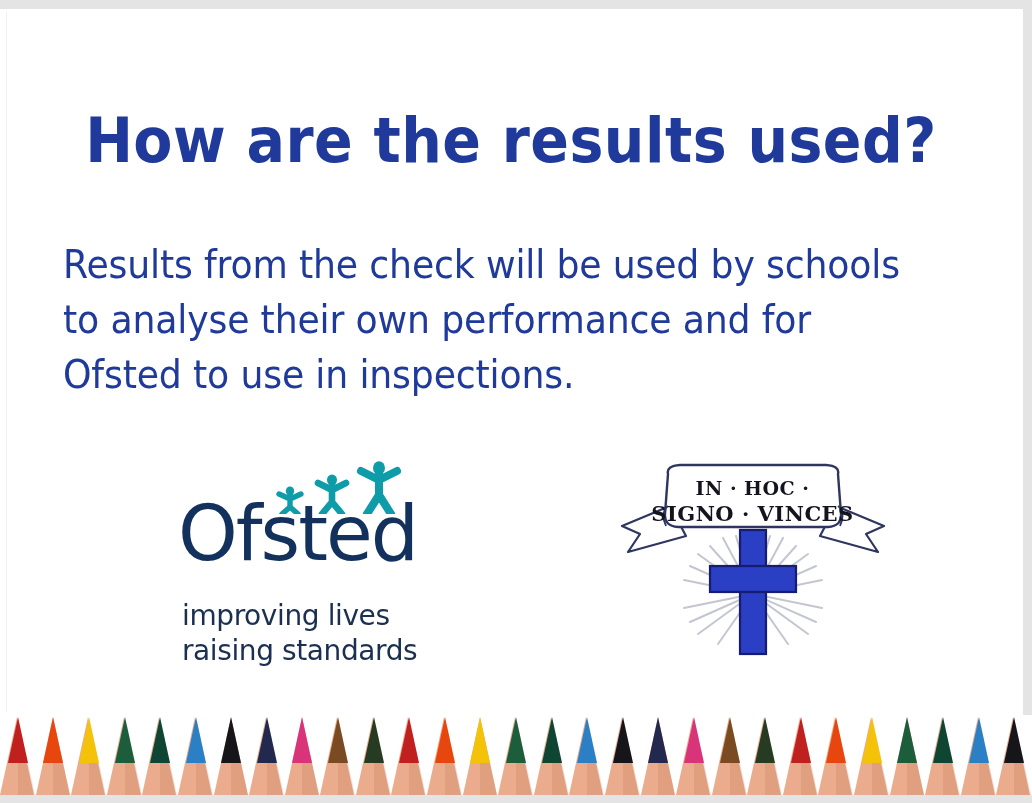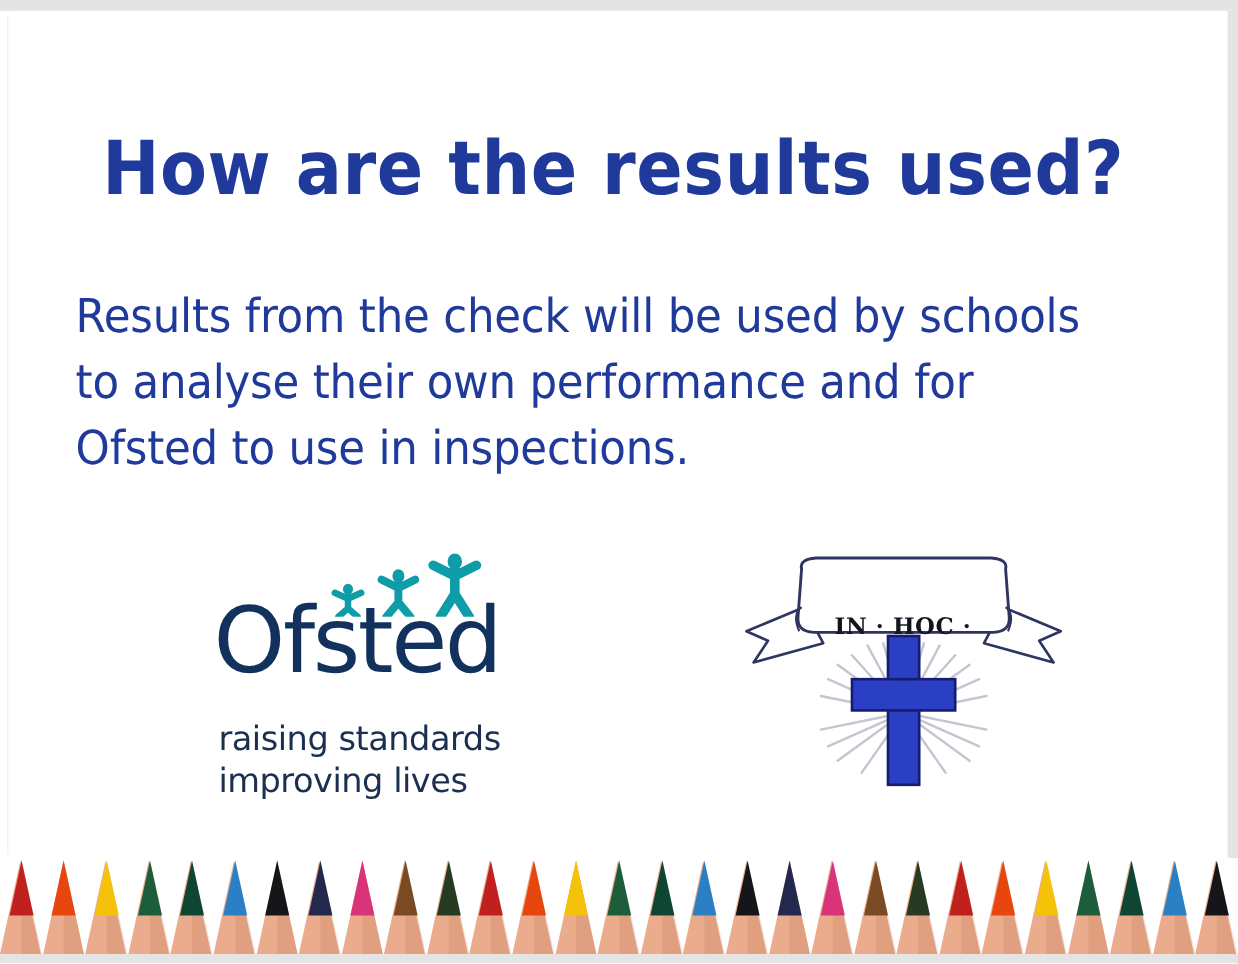--- a/index.html
+++ b/index.html
@@ -146,21 +146,21 @@
     left: 0;
     top: 22px;
     width: 285px;
     text-align: center;
     font-family: "DejaVu Serif", serif;
     font-weight: 700;
     color: #14141e;
     line-height: 25px;
     letter-spacing: 0.5px;
   }
-  .crest-banner-text .l1 { font-size: 19px; display: block; margin-top: 34px; }
+  .crest-banner-text .l1 { font-size: 19px; display: block; }
   .crest-banner-text .l2 { font-size: 21px; display: block; }
 
   
   .pencil-strip {
     position: absolute;
     left: 0;
     bottom: 8px;
     width: 1032px;
     height: 80px;
     overflow: hidden;
@@ -226,22 +226,22 @@
             <ellipse cx="66" cy="22" rx="5" ry="5.6"></ellipse>
             <path d="M66 27 L66 45 M66 32 L52 25 M66 32 L80 25 M66 44 L56 56 M66 44 L76 56" stroke="#0d9ca8" stroke-width="6.6" stroke-linecap="round" fill="none"></path>
 
             <ellipse cx="113" cy="10" rx="6" ry="6.8"></ellipse>
             <path d="M113 16 L113 38 M113 22 L95 13 M113 22 L131 13 M113 37 L101 56 M113 37 L125 56" stroke="#0d9ca8" stroke-width="8" stroke-linecap="round" fill="none"></path>
           </g>
         </svg>
       </div>
       <div class="ofsted-word">Ofsted</div>
       <div class="ofsted-tagline">
+        <div>improving lives</div>
         <div>raising standards</div>
-        <div>improving lives</div>
       </div>
     </div>
 
     <div class="crest">
       <svg width="285" height="220" viewBox="0 0 285 220" xmlns="http://www.w3.org/2000/svg">
         <g>
           <g stroke="#b9bcc9" stroke-width="2" stroke-linecap="round" opacity="0.85">
             <line x1="143" y1="140" x2="143" y2="78"></line>
             <line x1="143" y1="140" x2="113" y2="84"></line>
             <line x1="143" y1="140" x2="173" y2="84"></line>
@@ -279,20 +279,21 @@
         </g>
 
         <g>
           <rect x="130" y="76" width="26" height="124" fill="#2b3fc4" stroke="#161d70" stroke-width="2.2"></rect>
           <rect x="100" y="112" width="86" height="26" fill="#2b3fc4" stroke="#161d70" stroke-width="2.2"></rect>
           <rect x="132" y="114" width="22" height="22" fill="#2b3fc4"></rect>
         </g>
       </svg>
       <div class="crest-banner-text">
         <span class="l1">IN · HOC ·</span>
+        <span class="l2">SIGNO · VINCES</span>
       </div>
     </div>
   </div>
 
   <div class="pencil-strip" id="pencil-strip">
       <div class="pencil" style="left: 0px; width: 35.5862px;">
         <div class="wood" style="border-left-width: 17.7931px; border-right-width: 17.7931px; border-bottom-color: rgb(234, 172, 140);"></div>
         <div class="wood-shade" style="left: 17.7931px; border-right-width: 17.7931px;"></div>
         <div class="lead" style="border-bottom-color: rgb(192, 32, 30); border-left-width: 10.6759px; border-right-width: 10.6759px; border-bottom-width: 46px;"></div>
       </div>

